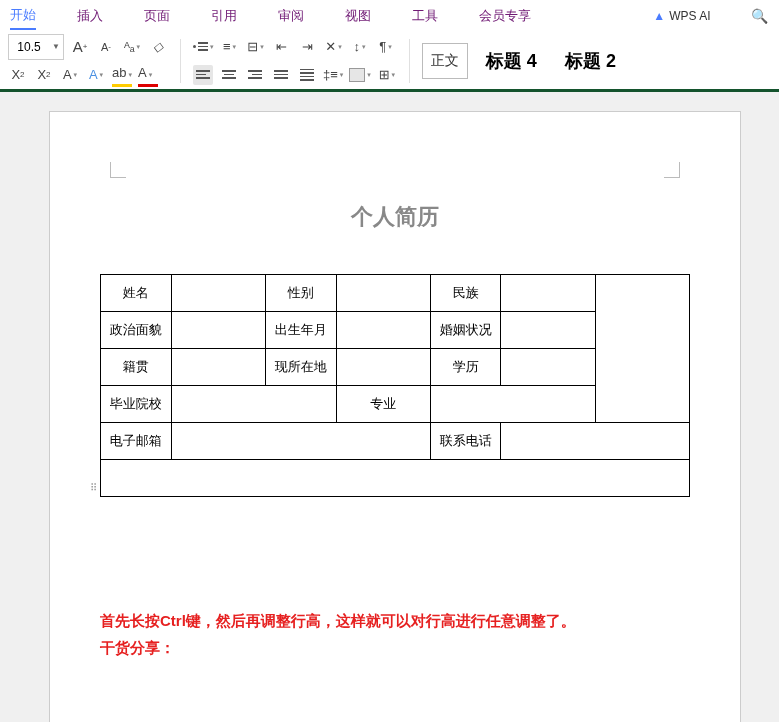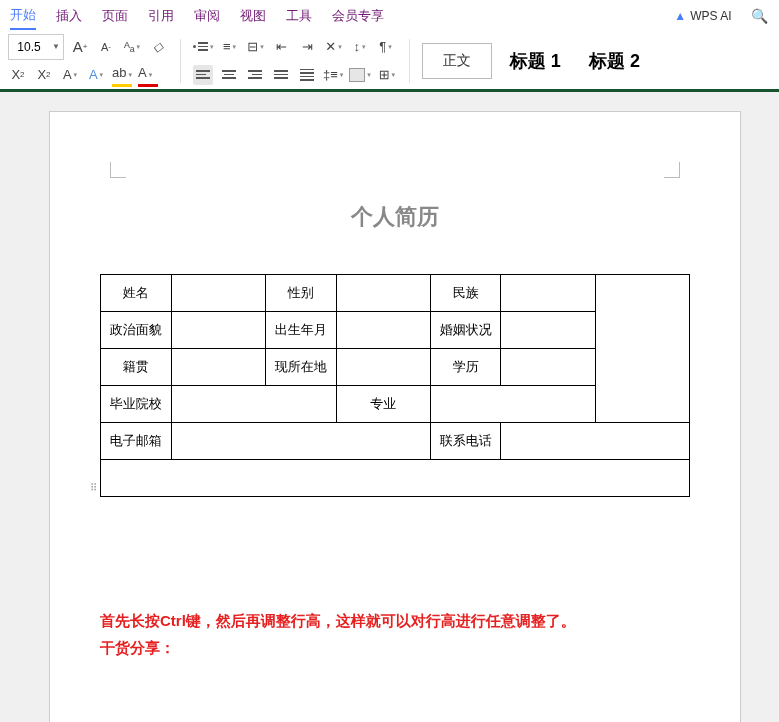--- a/index.html
+++ b/index.html
@@ -1,17 +1,17 @@
 <!DOCTYPE html>
 <html><head>
 <meta charset="utf-8">
 <style>
 *{box-sizing:border-box;margin:0;padding:0}
 body{font-family:"Microsoft YaHei",sans-serif;font-size:12px;background:#fff;overflow:hidden}
-.menubar{display:flex;align-items:center;height:32px;padding:0 10px;gap:20px;background:#fff;border-bottom:1px solid transparent}
+.menubar{display:flex;align-items:center;height:32px;padding:0 10px;gap:41px;background:#fff;border-bottom:1px solid transparent}
 .menubar .spacer{flex:1}
 .menu-item{color:#701a75;font-size:13px;cursor:pointer;padding:4px 0}
 .menu-item.active{color:#4a7cff;border-bottom:2px solid #4a7cff;font-weight:500}
 .wps-ai{display:flex;align-items:center;gap:4px;color:#333;font-size:12px}
 .wps-ai-icon{color:#4a7cff;font-weight:bold}
 .search-icon{color:#888;font-size:14px}
 .toolbar{display:flex;align-items:center;height:60px;padding:0 8px;gap:8px;background:#fff;border-bottom:3px solid #14532d}
 .tb-group{display:flex;flex-direction:column;gap:4px}
 .tb-row{display:flex;align-items:center;gap:6px;height:24px}
 .fontsize-box{display:flex;align-items:center;border:1px solid #ccc;height:26px}
@@ -26,21 +26,21 @@
 .align-icon.left span:nth-child(2){width:70%}
 .align-icon.center span:nth-child(2){width:70%;margin:0 auto}
 .align-icon.right span:nth-child(2){width:70%;margin-left:auto}
 .align-icon.both span{width:100%}
 .align-icon.dist span{width:100%}
 .align-btn.active{background:#e6e6e6;border-radius:2px;padding:2px}
 .bullet-icon{display:inline-flex;align-items:center;gap:2px}
 .bullet-icon::before{content:"";width:3px;height:3px;background:#555;border-radius:50%}
 .bullet-icon .lines{display:flex;flex-direction:column;gap:2px}
 .bullet-icon .lines span{width:10px;height:1.5px;background:#555}
-.style-box{border:1px solid #bbb;padding:8px 20px;font-size:14px;color:#333}
+.style-box{border:1px solid #bbb;padding:8px 8px;font-size:14px;color:#333}
 .style-heading{font-size:18px;font-weight:bold;color:#000;padding:8px 10px}
 .canvas-area{background:#f0f0f0;padding:20px 0 0 50px;height:640px;overflow:auto}
 .page{width:690px;min-height:900px;background:#fff;box-shadow:0 0 0 1px #ccc;padding:50px 50px;position:relative}
 .crop-tl,.crop-tr{position:absolute;top:50px;width:16px;height:16px}
 .crop-tl{left:60px;border-left:1px solid #bbb;border-bottom:1px solid #bbb}
 .crop-tr{right:60px;border-right:1px solid #bbb;border-bottom:1px solid #bbb}
 .doc-title{text-align:center;font-size:22px;font-weight:bold;color:#888;margin:40px 0 42px}
 .resume-table{border-collapse:collapse;width:100%;margin:0 auto}
 .resume-table td{border:1px solid #000;height:37px;font-size:13px;text-align:center;padding:8px 4px}
 .drag-handle{position:absolute;left:40px;top:370px;color:#999;font-size:10px;letter-spacing:1px}
@@ -159,21 +159,21 @@
       <span class="tb-btn">‡≡<span class="dd">▾</span></span>
       <span class="tb-btn">
           <span class="shade-icon"></span>
           <span class="dd">▾</span>
         </span>
       <span class="tb-btn">⊞<span class="dd">▾</span></span>
     </div>
   </div>
   <div class="sep-v"></div>
   <div class="style-box">正文</div>
-  <div class="style-heading">标题 1</div>
+  <div class="style-heading">标题 4</div>
   <div class="style-heading">标题 2</div>
 </div>
 
 <div class="canvas-area">
   <div class="page">
     <div class="crop-tl"></div>
     <div class="crop-tr"></div>
 
     <div class="doc-title">个人简历</div>
 

